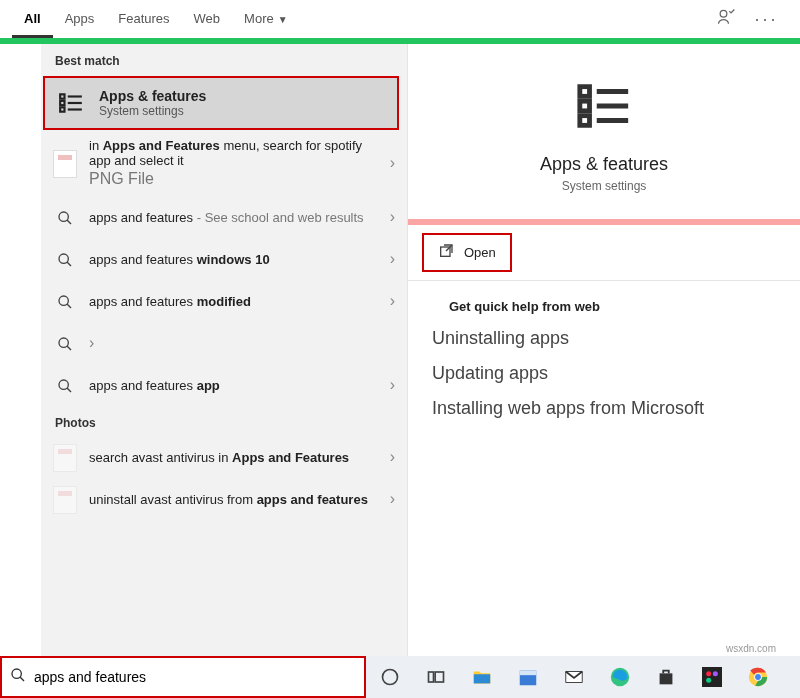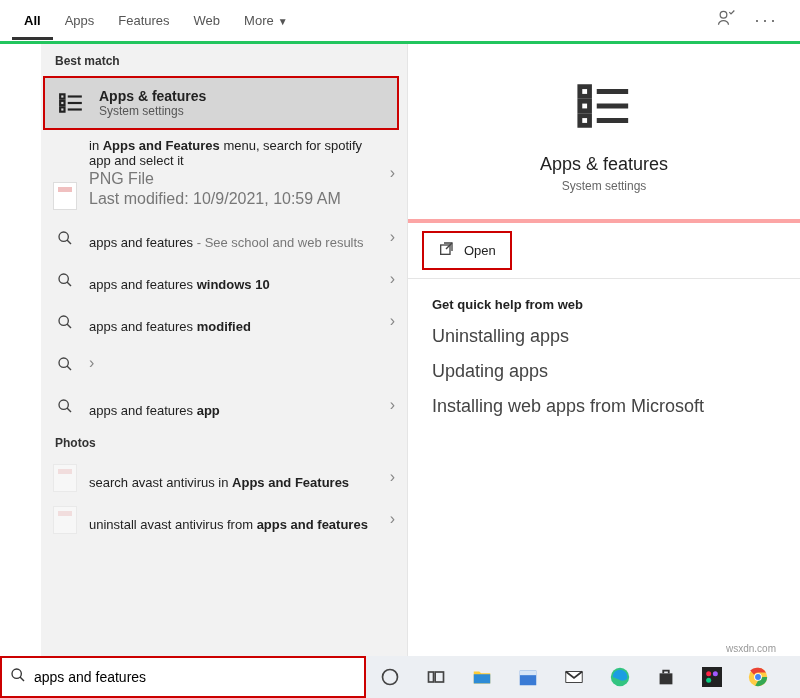--- a/index.html
+++ b/index.html
@@ -1,61 +1,61 @@
 <!DOCTYPE html>
 <html><head>
   <meta charset="utf-8">
   <style>
     * { box-sizing: border-box; margin: 0; padding: 0; font-family: "Segoe UI", Tahoma, sans-serif; }
     body { width: 800px; height: 698px; background: #fff; position: relative; overflow: hidden; }
 
     
-    .tabs { display: flex; align-items: center; height: 44px; padding: 0 12px; border-bottom: 3px solid #22c55e; background: #fff; }
+    .tabs { display: flex; align-items: center; height: 44px; padding: 0 12px; border-bottom: 6px solid #22c55e; background: #fff; }
     .tab { padding: 11px 12px 9px; font-size: 13px; color: #555; cursor: pointer; border-bottom: 3px solid transparent; }
     .tab.active { color: #000; font-weight: 600; border-bottom: 3px solid #333; }
     .tab .chev { margin-left: 4px; font-size: 10px; }
     .top-icons { margin-left: auto; display: flex; align-items: center; gap: 18px; padding-right: 10px; }
     .top-icons span { color: #666; font-size: 18px; cursor: pointer; }
 
     
     .cols { display: flex; height: 612px; }
     .left { width: 366px; background: #f2f2f2; overflow: hidden; position: relative; margin-left: 41px; }
     .right { flex: 1; background: #fff; border-left: 1px solid #e5e5e5; padding: 20px 0; }
 
     
     .section-header { font-size: 12px; font-weight: 600; color: #333; padding: 10px 14px 6px; }
     .best-box { border: 2px solid #c00; margin: 2px 8px 0 2px; }
     .best-item { display: flex; align-items: center; background: #d6d6d6; padding: 10px 12px; }
     .best-icon { width: 28px; height: 28px; margin-right: 14px; display: flex; align-items: center; justify-content: center; }
     .best-title { font-size: 14px; font-weight: 600; color: #222; }
     .best-sub { font-size: 12px; color: #555; }
 
-    .result { display: flex; align-items: flex-end; padding: 8px 12px; gap: 12px; cursor: pointer; }
+    .result { display: flex; align-items: center; padding: 8px 12px; gap: 12px; cursor: pointer; }
     .result .icon-slot { width: 24px; min-width: 24px; height: 24px; display: flex; align-items: center; justify-content: center; color: #444; margin-top: 2px; }
     .result .body { flex: 1; }
     .result .line1 { font-size: 13px; color: #222; }
     .result .line2 { font-size: 16px; color: #777; margin-top: 2px; }
     .result .chev-r { color: #888; font-size: 16px; align-self: center; }
 
     .thumb { width: 28px; height: 28px; background: #fff; border: 1px solid #ddd; position: relative; }
     .thumb::before { content: ""; position: absolute; inset: 4px; background: linear-gradient(#f0c0c0 30%, #fff 30%); }
 
     
     .preview { display: flex; flex-direction: column; align-items: center; padding: 10px 20px 26px; }
     .pv-icon { width: 64px; height: 64px; display: flex; align-items: center; justify-content: center; margin-bottom: 16px; }
     .pv-title { font-size: 18px; font-weight: 500; color: #222; }
     .pv-sub { font-size: 12px; color: #666; margin-top: 4px; }
 
-    .open-row { border-top: 4px solid #fca5a5; border-bottom: 1px solid #e5e5e5; }
+    .open-row { border-top: 6px solid #fca5a5; border-bottom: 1px solid #e5e5e5; }
     .open-box { border: 2px solid #c00; display: inline-flex; align-items: center; gap: 10px; padding: 8px 14px; margin: 8px 0 8px 14px; cursor: pointer; }
     .open-box .ico { font-size: 14px; color: #444; }
     .open-box span.lbl { font-size: 13px; color: #222; }
 
     .help { padding: 18px 24px; }
-    .help-title { font-size: 13px; font-weight: 600; color: #222; margin-bottom: 14px; }
+    .help-title { font-size: 13px; font-weight: 600; color: #222; margin-bottom: 14px; margin-left: 17px; }
     .help-link { font-size: 18px; color: #444; margin-bottom: 14px; cursor: pointer; }
 
     .ellipsis { letter-spacing: 2px; }
 
     
     .search-wrap { position: absolute; left: 0; bottom: 0; width: 366px; height: 42px; border: 2px solid #c00; background: #fff; display: flex; align-items: center; padding: 0 8px; }
     .search-wrap .sicon { font-size: 16px; color: #333; margin-right: 8px; }
     .search-wrap input { border: none; outline: none; font-size: 14px; flex: 1; background: transparent; }
 
     
@@ -111,21 +111,20 @@
       </div>
     </div>
 
     <div class="result">
       <div class="icon-slot">
           <div class="thumb"></div>
         </div>
       <div class="body">
         <div class="line1"><span>in </span><b>Apps and Features</b><span> menu, search for spotify app and select it</span></div>
         <div class="line2">PNG File</div>
-        <div class="line2">Last modified: 10/9/2021, 10:59 AM</div>
       </div>
       <div class="chev-r">›</div>
     </div>
 
 
     <div class="result">
       <div class="icon-slot">
           <svg width="16" height="16" viewBox="0 0 24 24" fill="none" stroke="#444" stroke-width="2">
             <circle cx="10" cy="10" r="7"></circle>
             <line x1="15" y1="15" x2="21" y2="21"></line>

